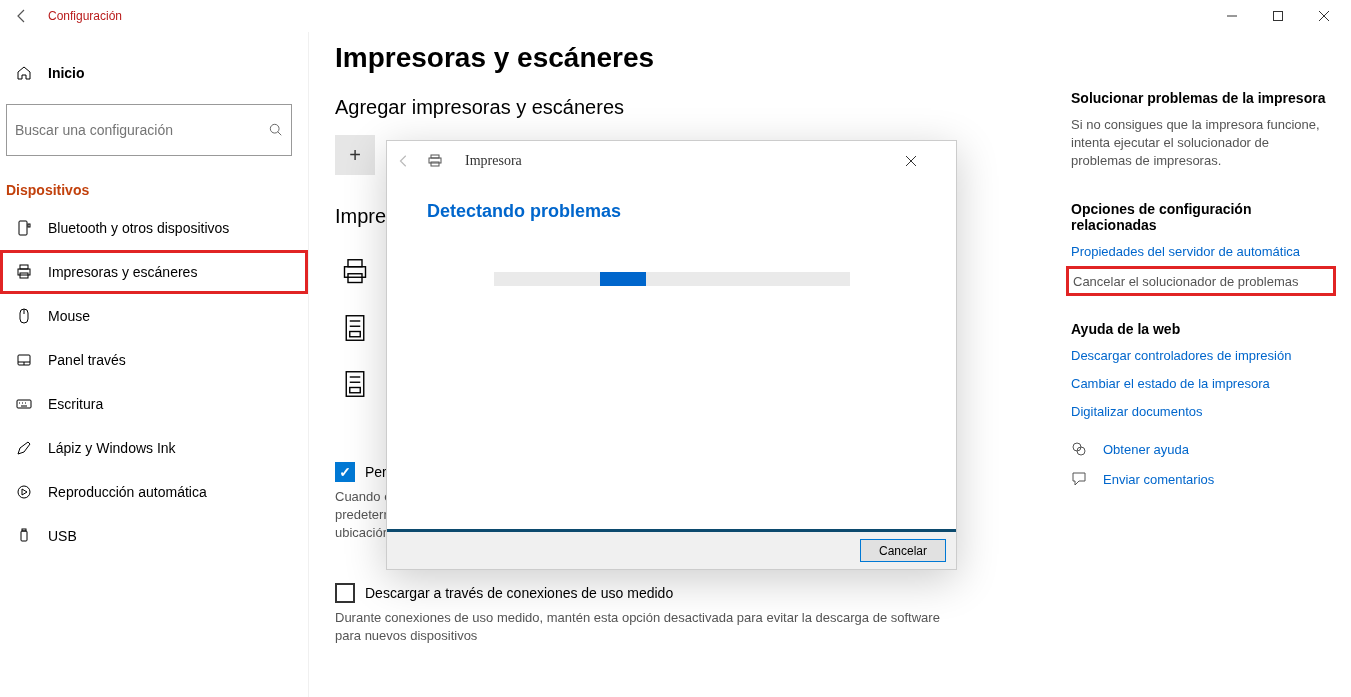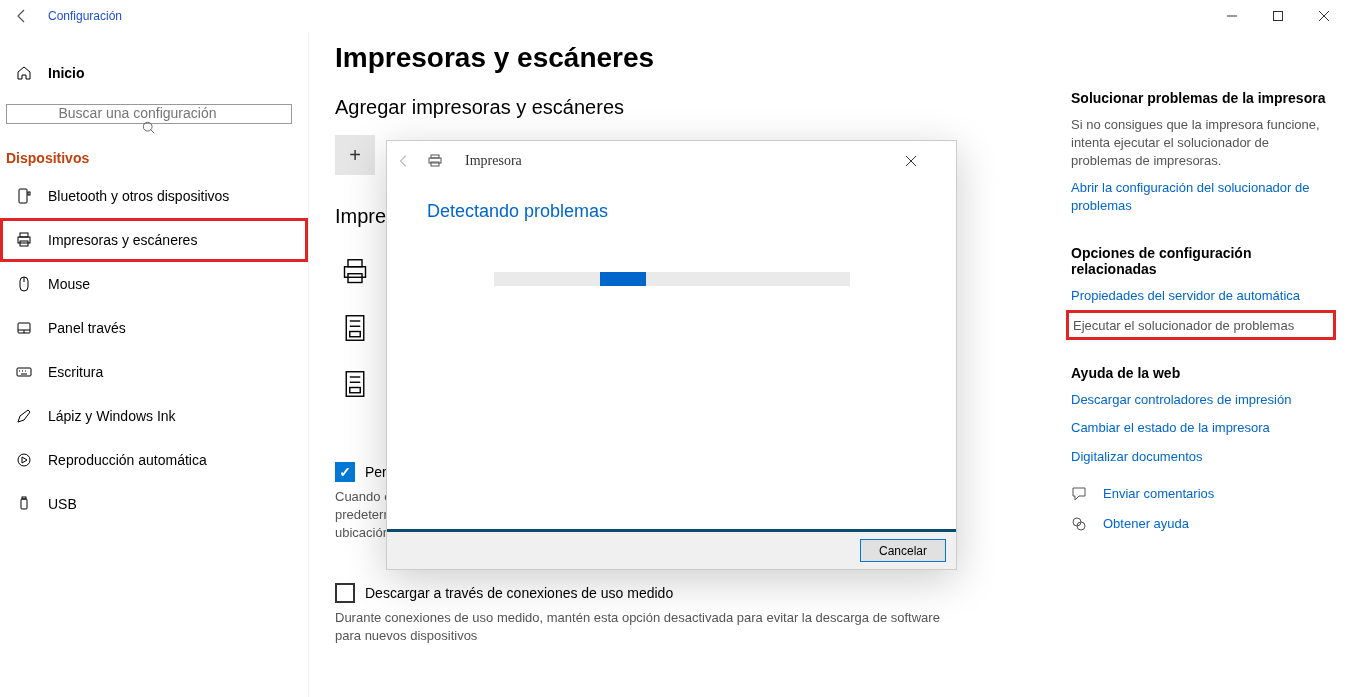--- a/index.html
+++ b/index.html
@@ -1,32 +1,32 @@
 <!DOCTYPE html>
 <html><head>
 <meta charset="utf-8">
 <style>
   * { box-sizing: border-box; margin: 0; padding: 0; font-family: "Segoe UI", Arial, sans-serif; }
   body { width: 1351px; height: 697px; background: #ffffff; overflow: hidden; position: relative; color: #000; }
   
   
   .titlebar { height: 32px; display: flex; align-items: center; padding: 0 4px; }
   .titlebar .back { width: 36px; height: 32px; display: flex; align-items: center; justify-content: center; color: #555; cursor: pointer; }
-  .titlebar .title { margin-left: 8px; font-size: 12px; color: #1d4ed8; }
+  .titlebar .title { margin-left: 8px; font-size: 12px; color: #b91c1c; }
   .win-controls { margin-left: auto; display: flex; }
   .win-btn { width: 46px; height: 32px; display: flex; align-items: center; justify-content: center; cursor: pointer; }
   .win-btn svg { stroke: #333; fill: none; stroke-width: 1; }
 
   
   .layout { display: flex; height: calc(100% - 32px); }
   .sidebar { width: 309px; background: #fff; padding-top: 20px; border-right: 1px solid #f0f0f0; position: relative; }
   .sidebar-home { display: flex; align-items: center; height: 42px; padding-left: 14px; cursor: pointer; }
   .sidebar-home .icon-wrap { width: 20px; display: flex; justify-content: center; }
   .sidebar-home .label { margin-left: 14px; font-size: 14px; color: #000; font-weight: bold; }
-  .searchbox { margin: 10px 16px 0 6px; height: 20px; border: 1px solid #999; background: #fff; display: flex; align-items: center; padding: 0 8px; position: relative; flex-direction: column; }
+  .searchbox { margin: 10px 16px 0 6px; height: 52px; border: 1px solid #999; background: #fff; display: flex; align-items: center; padding: 0 8px; position: relative; }
   .searchbox input { border: none; outline: none; flex: 1; font-size: 14px; color: #555; background: transparent; }
   .searchbox .search-ic { color: #555; }
   .cat-header { padding: 26px 16px 8px 6px; font-size: 14px; font-weight: 600; color: #c2410c; }
   .nav-item { display: flex; align-items: center; height: 44px; padding-left: 14px; cursor: pointer; font-size: 14px; color: #000; }
   .nav-item .icon-wrap { width: 20px; display: flex; justify-content: center; color: #000; }
   .nav-item .label { margin-left: 14px; }
   .nav-item.highlight { outline: 3px solid #e12424; outline-offset: -3px; }
   
   
   .main { flex: 1; display: flex; padding: 10px 20px 0 26px; overflow: hidden; }
@@ -58,21 +58,21 @@
   .highlight-box { outline: 3px solid #e12424; outline-offset: 2px; padding: 2px; margin-bottom: 10px; }
 
   
   .modal { position: absolute; left: 386px; top: 140px; width: 571px; height: 430px; background: #fff; border: 1px solid #ccc; box-shadow: 0 10px 40px rgba(0,0,0,0.2); display: flex; flex-direction: column; }
   .modal-header { height: 40px; display: flex; align-items: center; padding: 0 10px; font-size: 13px; color: #333; }
   .modal-header .mh-back { width: 24px; text-align: center; color: #999; }
   .modal-header .mh-ic { width: 16px; height: 16px; margin: 0 6px; }
   .modal-header .mh-title { flex: 1; margin-left: 16px; font-size: 14px; font-family: Liberation Serif, serif; }
   .modal-header .mh-close { width: 40px; text-align: center; cursor: pointer; font-size: 14px; }
   .modal-body { flex: 1; padding: 20px 40px; }
-  .modal-status { color: #0066cc; font-size: 18px; font-weight: 400; margin-bottom: 50px; }
+  .modal-status { color: #0066cc; font-size: 18px; font-weight: 700; margin-bottom: 50px; }
   .progress { width: 356px; height: 14px; background: #eaeaea; margin: 0 auto; position: relative; }
   .progress-bar { position: absolute; left: 30%; width: 46px; height: 100%; background: #0066cc; }
   .modal-footer { height: 40px; background: #f0f0f0; display: flex; align-items: center; justify-content: flex-end; padding: 0 10px; border-top: 3px solid #0c4a6e; }
   .modal-btn { height: 23px; padding: 0 18px; background: #e1e1e1; border: 1px solid #0078d4; font-size: 12px; cursor: pointer; display: inline-flex; align-items: center; }
 
   svg { display: block; }
 </style>
 </head>
 <body>
 
@@ -257,49 +257,48 @@
       <div class="checkbox-row" style="margin-top:40px;">
         <div class="checkbox unchecked"></div>
         <span class="check-label">Descargar a través de conexiones de uso medido</span>
       </div>
       <div class="help-text">Durante conexiones de uso medido, mantén esta opción desactivada para evitar la descarga de software para nuevos dispositivos</div>
     </div>
 
     <div class="aside">
       <div class="heading first">Solucionar problemas de la impresora</div>
       <div class="body">Si no consigues que la impresora funcione, intenta ejecutar el solucionador de problemas de impresoras.</div>
-      <span class="link">Abrir la configuración del solucionador de problemas</span>
 
       <div class="heading">Opciones de configuración relacionadas</div>
       <span class="link">Propiedades del servidor de automática</span>
       <div class="highlight-box">
-        <span style="color:#555;font-size:13px;cursor:pointer;">Ejecutar el solucionador de problemas</span>
+        <span style="color:#555;font-size:13px;cursor:pointer;">Cancelar el solucionador de problemas</span>
       </div>
 
       <div class="heading">Ayuda de la web</div>
       <span class="link">Descargar controladores de impresión</span>
       <span class="link">Cambiar el estado de la impresora</span>
       <span class="link">Digitalizar documentos</span>
 
-      <div class="footer-link">
-        <span class="glyph">
-          <svg width="16" height="16" viewBox="0 0 16 16" fill="none" stroke="#555" stroke-width="1">
-              <path d="M2 2 H14 V10 H8 L4 14 V10 H2 Z"></path>
-            </svg>
-        </span>
-        <span>Enviar comentarios</span>
-      </div>
       <div class="footer-link">
         <span class="glyph">
           <svg width="16" height="16" viewBox="0 0 16 16" fill="none" stroke="#555" stroke-width="1">
               <circle cx="6" cy="6" r="4"></circle>
               <circle cx="10" cy="10" r="4"></circle>
             </svg>
         </span>
         <span>Obtener ayuda</span>
+      </div>
+      <div class="footer-link">
+        <span class="glyph">
+          <svg width="16" height="16" viewBox="0 0 16 16" fill="none" stroke="#555" stroke-width="1">
+              <path d="M2 2 H14 V10 H8 L4 14 V10 H2 Z"></path>
+            </svg>
+        </span>
+        <span>Enviar comentarios</span>
       </div>
     </div>
   </div>
 </div>
 
 <div class="modal">
   <div class="modal-header">
     <span class="mh-back">
       <svg width="14" height="14" viewBox="0 0 16 16">
           <path d="M10 2 L4 8 L10 14" stroke="#bbb" stroke-width="1.4" fill="none"></path>

